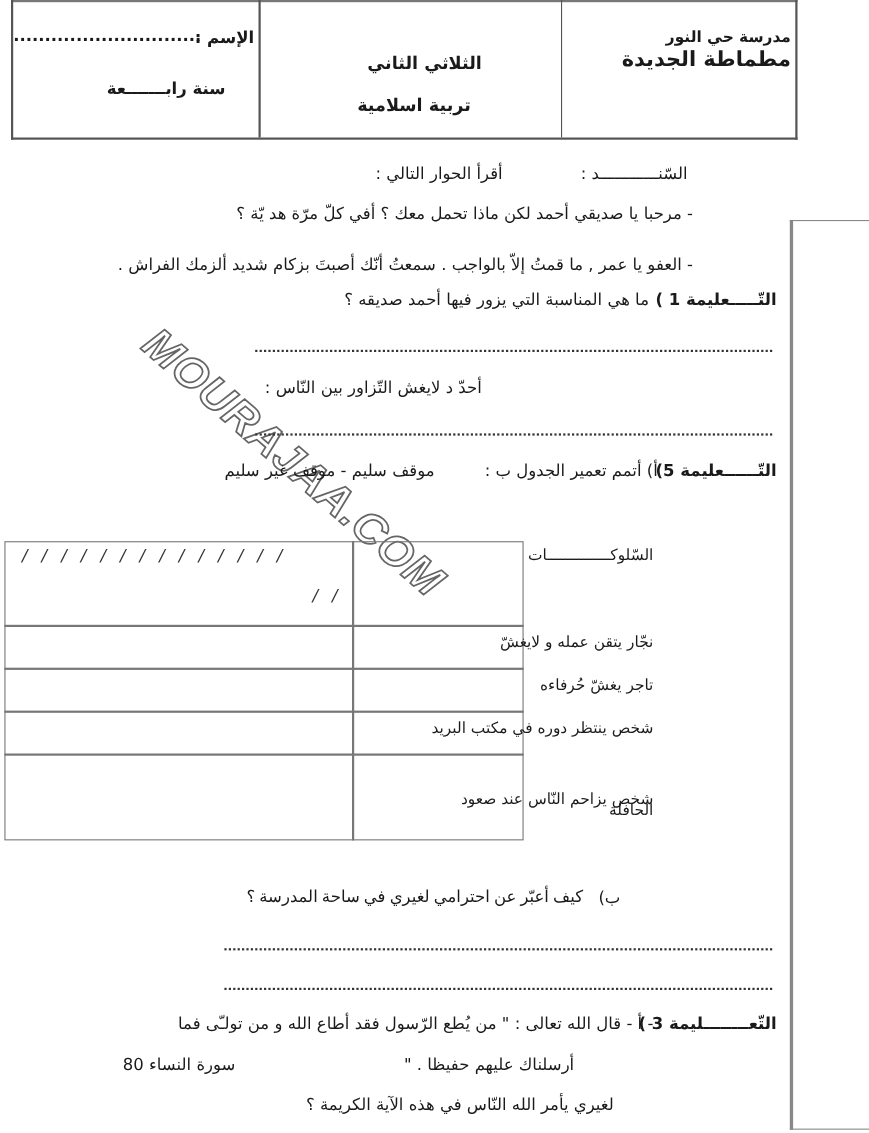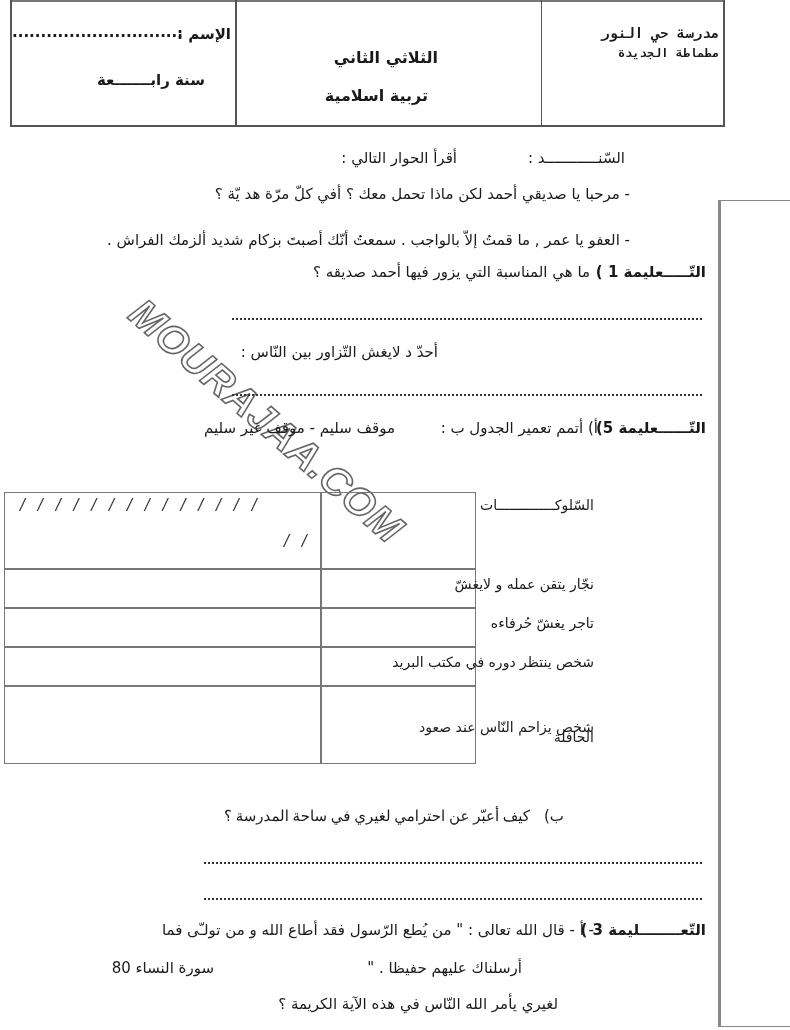--- a/index.html
+++ b/index.html
@@ -5,21 +5,21 @@
   html, body { margin:0; padding:0; background:#ffffff; }
   body { width:790px; height:1030px; position:relative; overflow:hidden;
          font-family:"DejaVu Sans", "Liberation Sans", sans-serif; color:#1a1a1a; }
   .abs { position:absolute; }
   .rtl { direction:rtl; unicode-bidi:plaintext; }
 
   
   .hdr { position:absolute; left:10px; top:0; width:715px; height:127px;
          border:2px solid #555; border-top:none; box-sizing:border-box; }
   .hdr-cell { position:absolute; top:0; height:125px; box-sizing:border-box; }
-  .hdr-c1 { right:0; width:182px; border-left:1.5px solid #555;font-family:Liberation Mono, monospace; }
+  .hdr-c1 { right:0; width:213px; border-left:1.5px solid #555; }
   .hdr-c2 { right:213px; width:275px; border-left:2px solid #555; }
   .hdr-c3 { right:488px; width:225px; }
   .hdr-top-line { position:absolute; left:10px; top:0; width:715px; height:2px; background:#777; }
 
   .t-bold { font-weight:bold; }
   .txt { font-size:15px; line-height:20px; white-space:nowrap; }
 
   
   .side-box { position:absolute; left:718px; top:200px; width:80px; height:827px;
               border-left:3px solid #888; border-top:1.5px solid #888; border-bottom:1.5px solid #888; box-sizing:border-box; }
@@ -39,21 +39,21 @@
                transform-origin:left top; letter-spacing:1px; white-space:nowrap;
                font-family:"Liberation Sans", sans-serif; font-style:italic; opacity:0.9; }
 </style>
 </head>
 <body>
 
 <div class="hdr-top-line"></div>
 <div class="hdr">
   <div class="hdr-cell hdr-c1">
     <div class="abs rtl txt t-bold" style="right:4px; top:24px; font-size:14px;">مدرسة حي النور</div>
-    <div class="abs rtl txt t-bold" style="right:4px; top:44px; font-size:12px;">مطماطة الجديدة</div>
+    <div class="abs rtl txt t-bold" style="right:4px; top:44px; font-size:19px;">مطماطة الجديدة</div>
   </div>
   <div class="hdr-cell hdr-c2">
     <div class="abs rtl txt t-bold" style="right:72px; top:48px; font-size:16px;">الثلاثي الثاني</div>
     <div class="abs rtl txt t-bold" style="right:82px; top:86px; font-size:16px;">تربية اسلامية</div>
   </div>
   <div class="hdr-cell hdr-c3">
     <div class="abs rtl txt t-bold" style="right:4px; top:24px; font-size:15px;">الإسم :</div>
     <div class="abs txt t-bold" style="left:2px; top:22px; font-size:15px; letter-spacing:0px;">..............................</div>
     <div class="abs rtl txt t-bold" style="right:30px; top:70px; font-size:15px;">سنة  رابـــــــعة</div>
   </div>

